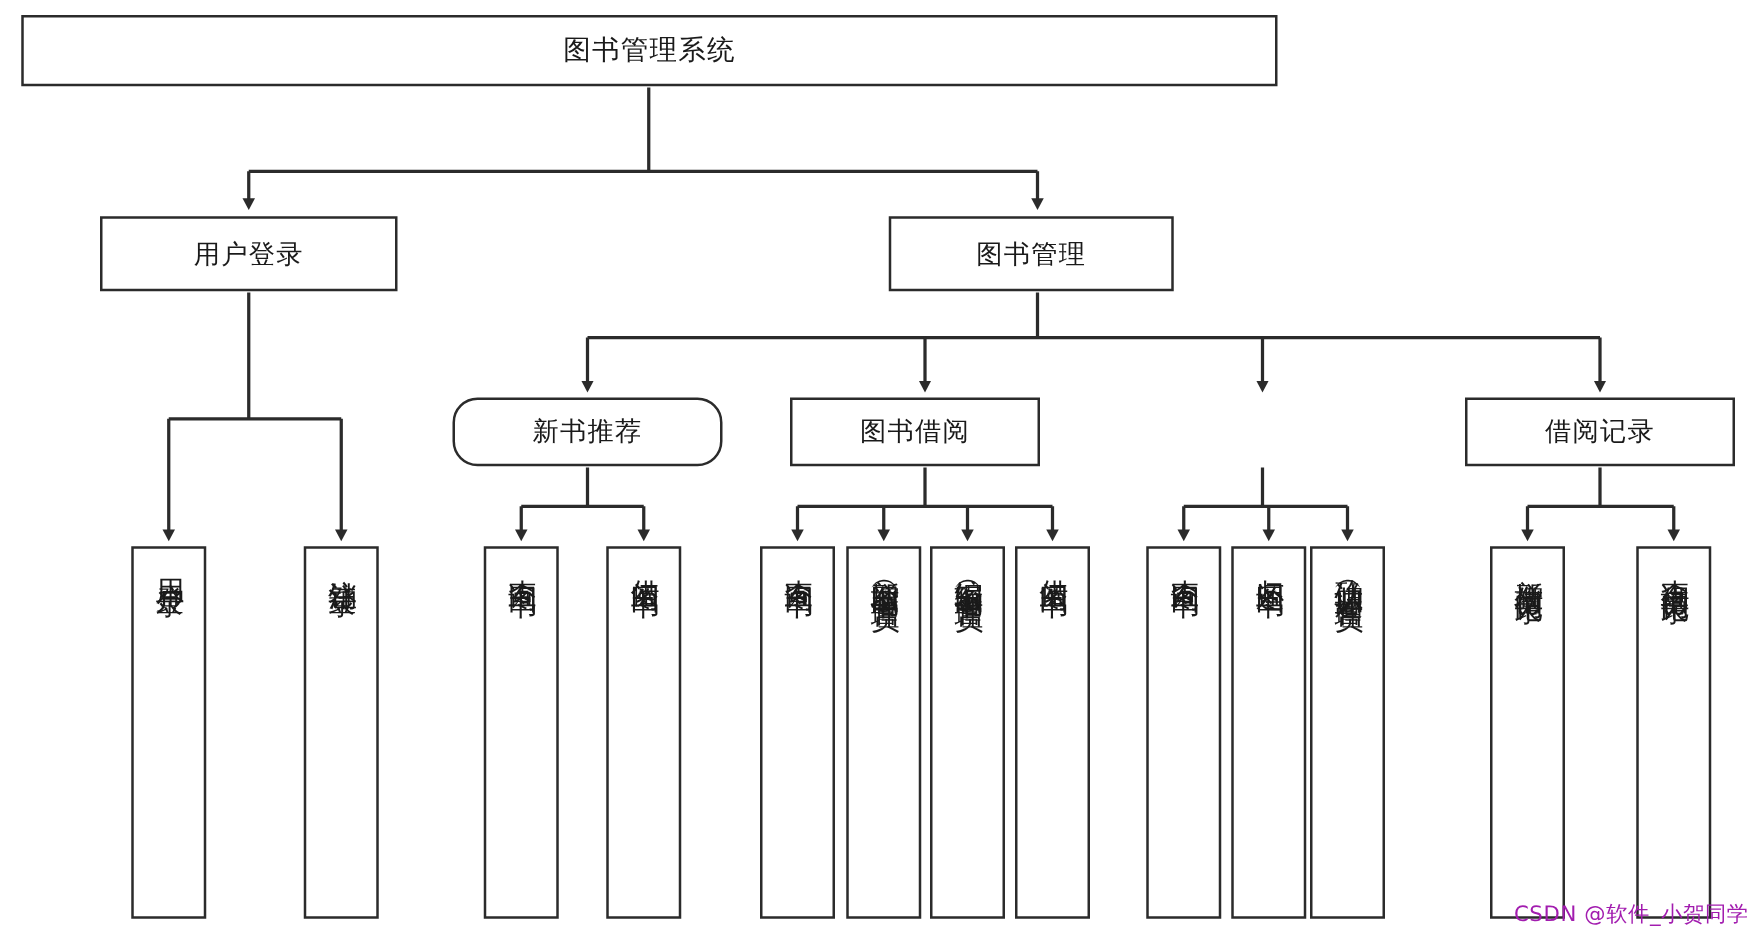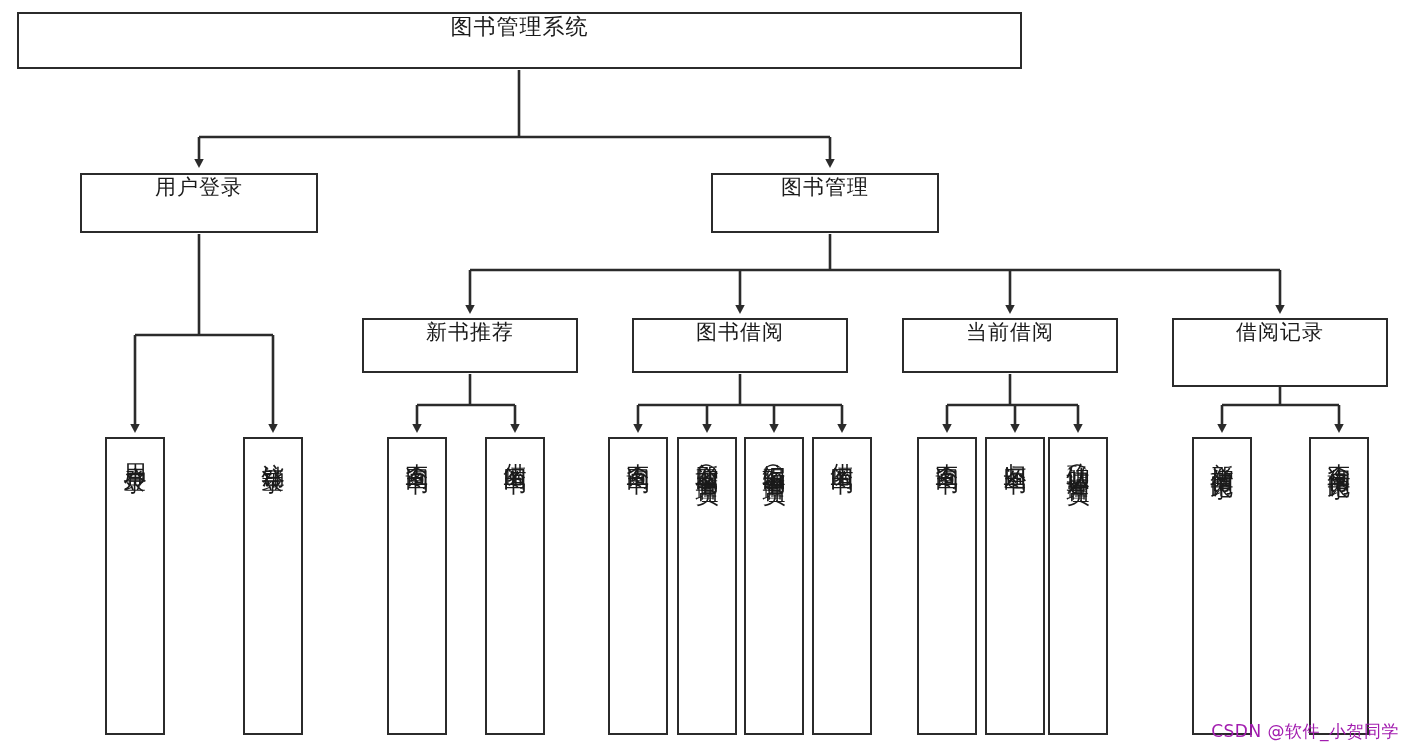--- a/index.html
+++ b/index.html
@@ -25,20 +25,21 @@
     width: 1405px;
     height: 747px;
     pointer-events: none;
   }
   .node {
     position: absolute;
     box-sizing: border-box;
     background: #ffffff;
     border: 2px solid #2b2b2b;
     display: flex;
+    align-items: center;
     justify-content: center;
     color: #1a1a1a;
   }
   .node .label {
     text-align: center;
     line-height: 1.18;
     white-space: nowrap;
   }
   
   .node.horiz .label {
@@ -137,30 +138,27 @@
     <span class="label">图书管理系统</span>
   </div>
 
   <div class="node horiz" style="left:80px; top:173px; width:238px; height:60px;">
     <span class="label">用户登录</span>
   </div>
   <div class="node horiz" style="left:711px; top:173px; width:228px; height:60px;">
     <span class="label">图书管理</span>
   </div>
 
-  <div class="node horiz" style="left:362px; top:318px; width:216px; height:55px;">
+  <div class="node horiz" style="left:362px; top:318px; width:216px; height:55px;border-radius:20px;">
     <span class="label">新书推荐</span>
   </div>
-  <div class="node horiz" style="left:632px; top:318px; width:216px; height:55px;font-family:Liberation Serif, serif;">
+  <div class="node horiz" style="left:632px; top:318px; width:200px; height:55px;font-family:Liberation Serif, serif;">
     <span class="label">图书借阅</span>
   </div>
-  <div class="node horiz" style="left:902px; top:318px; width:216px; height:55px;">
-    <span class="label">当前借阅</span>
-  </div>
-  <div class="node horiz" style="left:1172px; top:318px; width:216px; height:69px;">
+  <div class="node horiz" style="left:1172px; top:318px; width:216px; height:55px;">
     <span class="label">借阅记录</span>
   </div>
 
   <div class="node vert" style="left:105px; top:437px; width:60px; height:298px;">
     <span class="label">用户登录</span>
   </div>
   <div class="node vert" style="left:243px; top:437px; width:60px; height:298px;">
     <span class="label">注销登录</span>
   </div>
 

